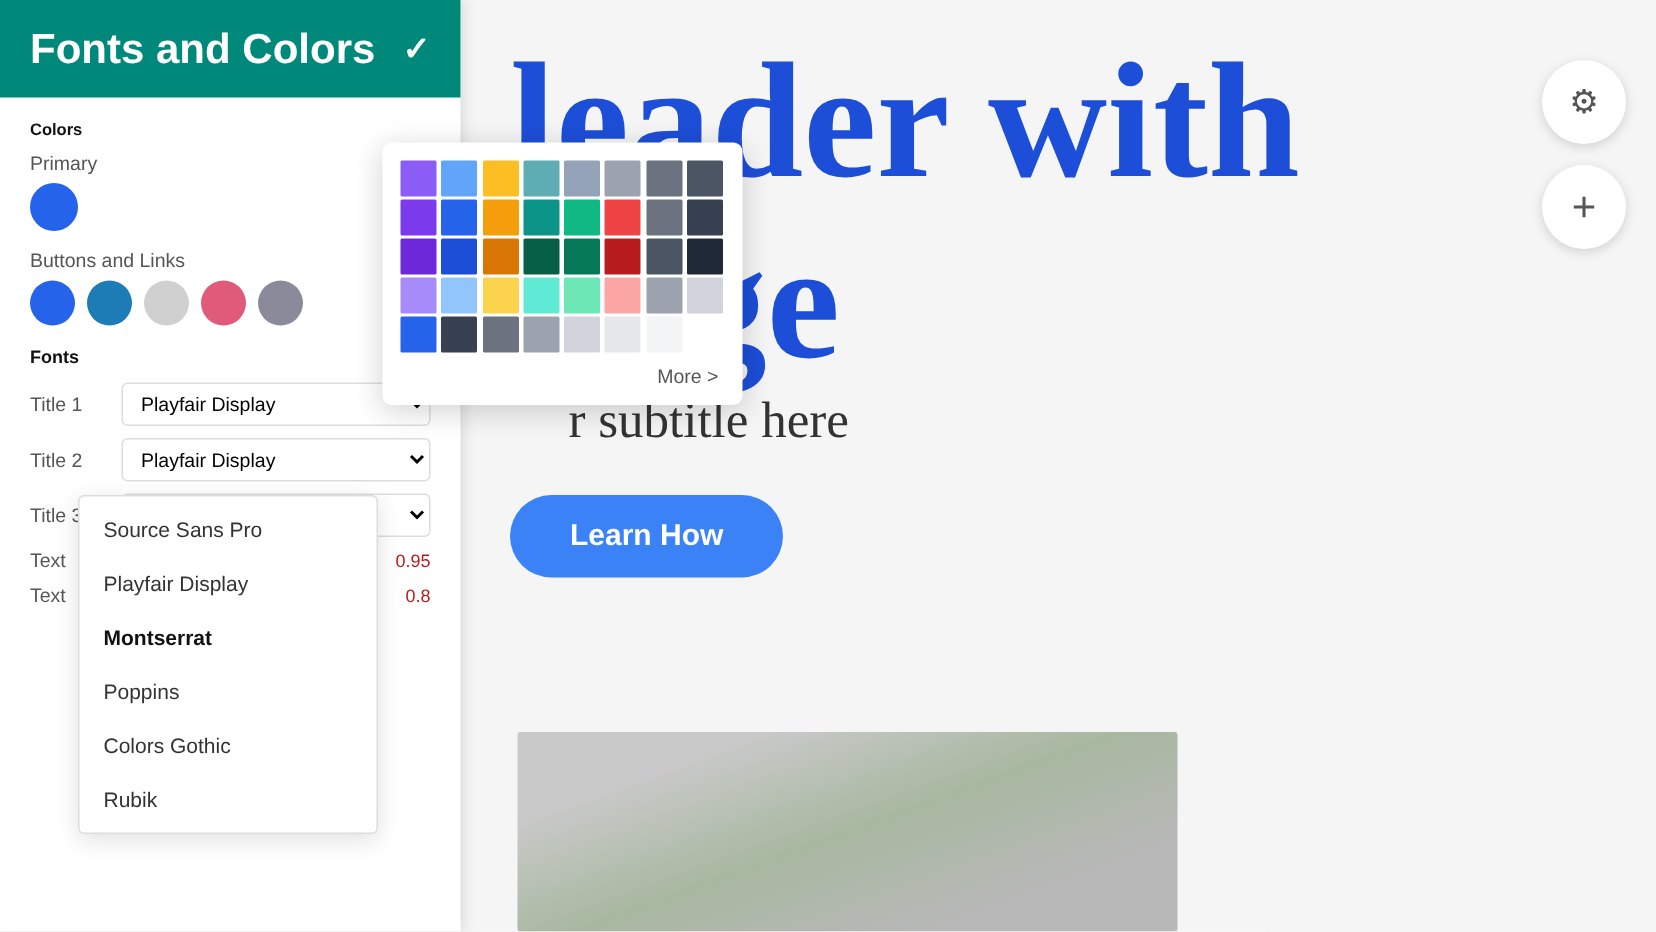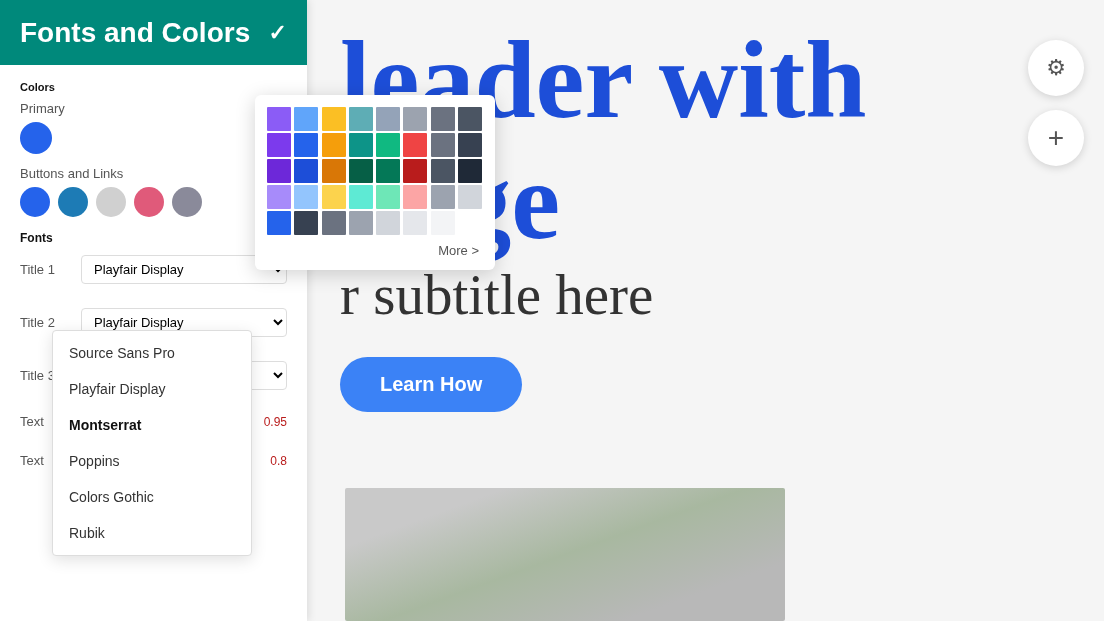--- a/index.html
+++ b/index.html
@@ -23,24 +23,25 @@
     .hero-title {
       font-size: 110px;
       font-weight: 900;
       font-family: Georgia, 'Times New Roman', serif;
       color: #1d4ed8;
       line-height: 1.1;
       white-space: nowrap;
     }
 
     .hero-subtitle {
-      font-size: 57px;
+      font-size: 34px;
       color: #333;
       font-family: Georgia, serif;
       margin-top: 0;
+      margin-left: 39px;
     }
 
     .hero-button {
       display: inline-block;
       background: #3b82f6;
       color: white;
       border-radius: 50px;
       padding: 16px 40px;
       font-size: 20px;
       font-weight: bold;
@@ -140,21 +141,21 @@
     .fonts-section-title {
       font-size: 12px;
       font-weight: 700;
       color: #111;
       margin-bottom: 10px;
     }
 
     .font-row {
       display: flex;
       align-items: center;
-      margin-bottom: 24px;
+      margin-bottom: 8px;
       gap: 6px;
     }
 
     .font-label {
       font-size: 13px;
       color: #555;
       width: 55px;
       flex-shrink: 0;
     }
 

